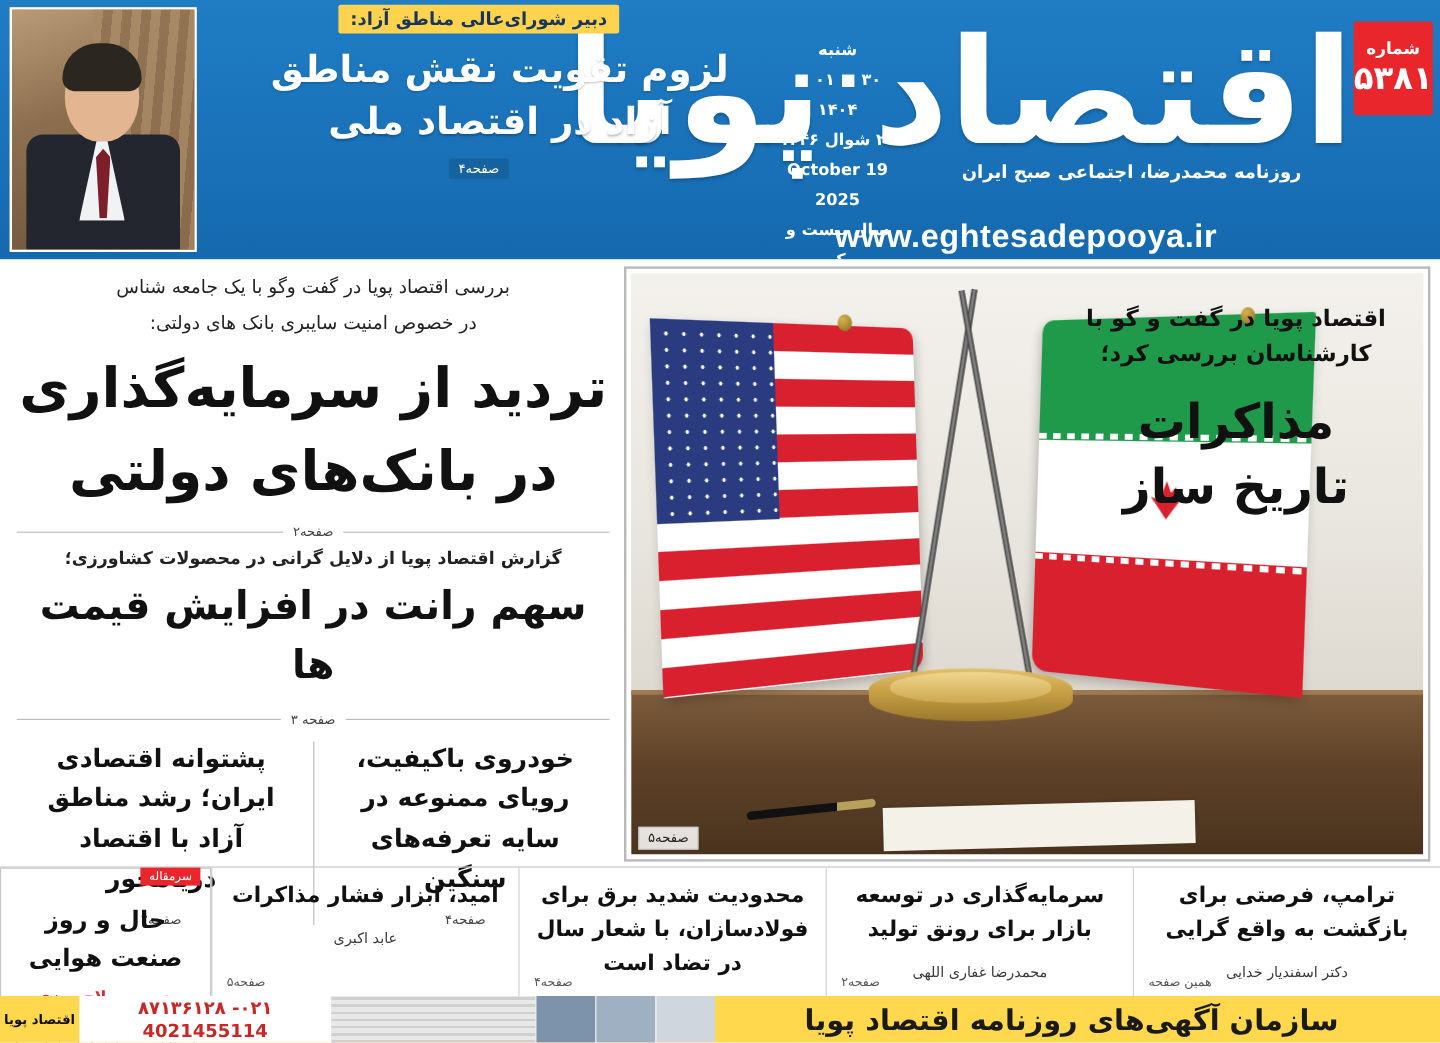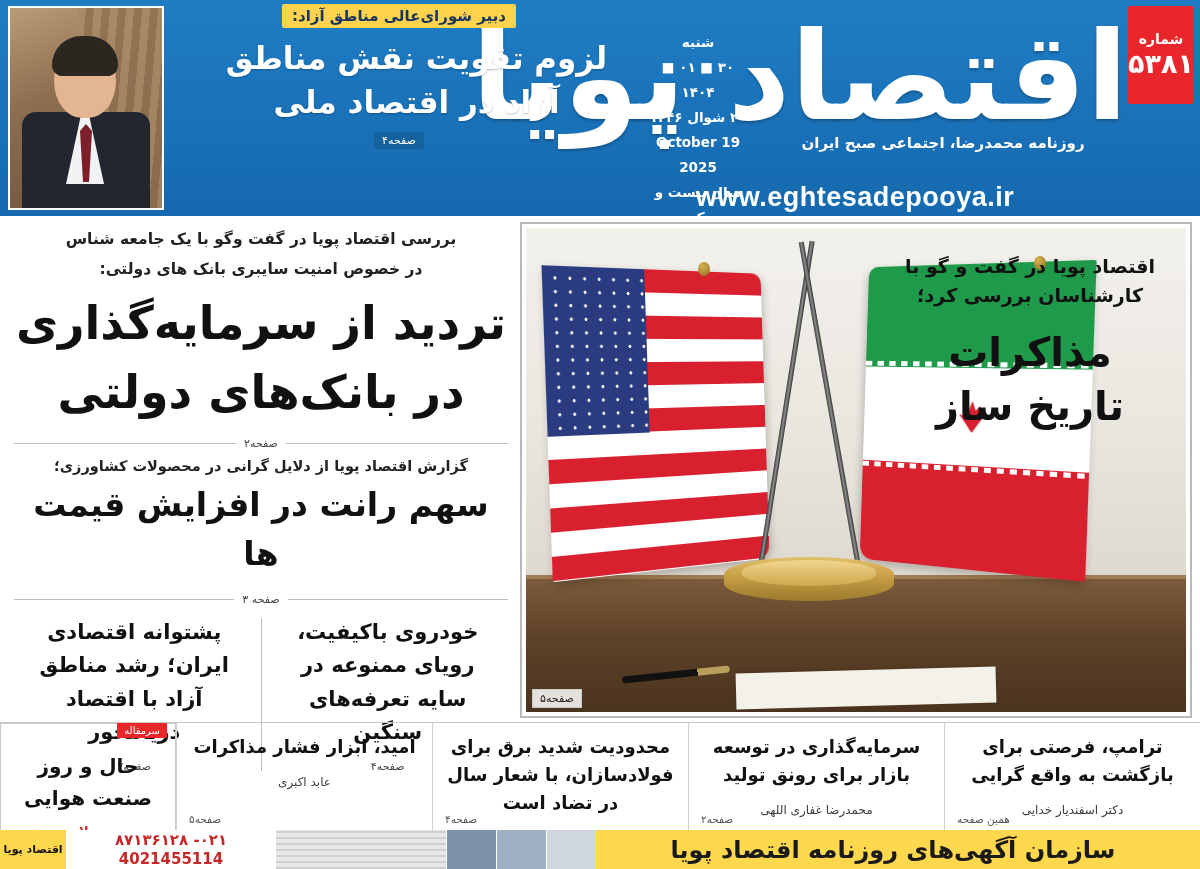--- a/index.html
+++ b/index.html
@@ -12,21 +12,21 @@
   }
   .page{width:1200px;height:869px;position:relative;overflow:hidden;background:#fff;}
 
   
   .masthead{
     position:absolute;left:0;top:0;width:1200px;height:216px;
     background:linear-gradient(180deg,#1f7dc4 0%,#1b74bb 45%,#1569ae 100%);
     overflow:hidden;
   }
   .mast-issue{
-    position:absolute;right:6px;top:6px;width:66px;height:98px;
+    position:absolute;right:6px;top:18px;width:66px;height:78px;
     background:#e8262c;color:#fff;border-radius:2px;
     display:flex;flex-direction:column;align-items:center;justify-content:center;
     line-height:1.15;
   }
   .mast-issue .lbl{font-size:14px;font-weight:bold;}
   .mast-issue .num{font-size:27px;font-weight:bold;letter-spacing:1px;}
 
   .logo-wrap{
     position:absolute;right:72px;top:2px;width:370px;height:200px;
     text-align:center;color:#fff;
@@ -181,21 +181,21 @@
   .photo-cap .pre{font-size:19px;font-weight:bold;line-height:1.55;}
   .photo-cap .big{font-size:40px;font-weight:bold;line-height:1.35;margin-top:14px;}
   .photo-pg{
     position:absolute;left:6px;bottom:4px;background:rgba(255,255,255,.85);color:#222;
     font-size:11px;padding:2px 7px;border:1px solid #ccc;
   }
 
   
   .col2{position:absolute;left:8px;top:222px;width:506px;}
   .c2-kicker{
-    text-align:center;color:#222;font-size:15.5px;line-height:1.7;font-weight:bold;
+    text-align:center;color:#222;font-size:15.5px;line-height:1.7;font-weight:normal;
     padding:4px 6px 0;
   }
   .c2-head{
     text-align:center;font-size:46px;font-weight:bold;line-height:1.5;color:#111;
     padding:6px 4px 0;letter-spacing:-1px;
   }
   .rule{
     display:flex;align-items:center;gap:8px;margin:10px 6px 6px;
   }
   .rule .line{flex:1;height:1px;background:#bdbdbd;}

